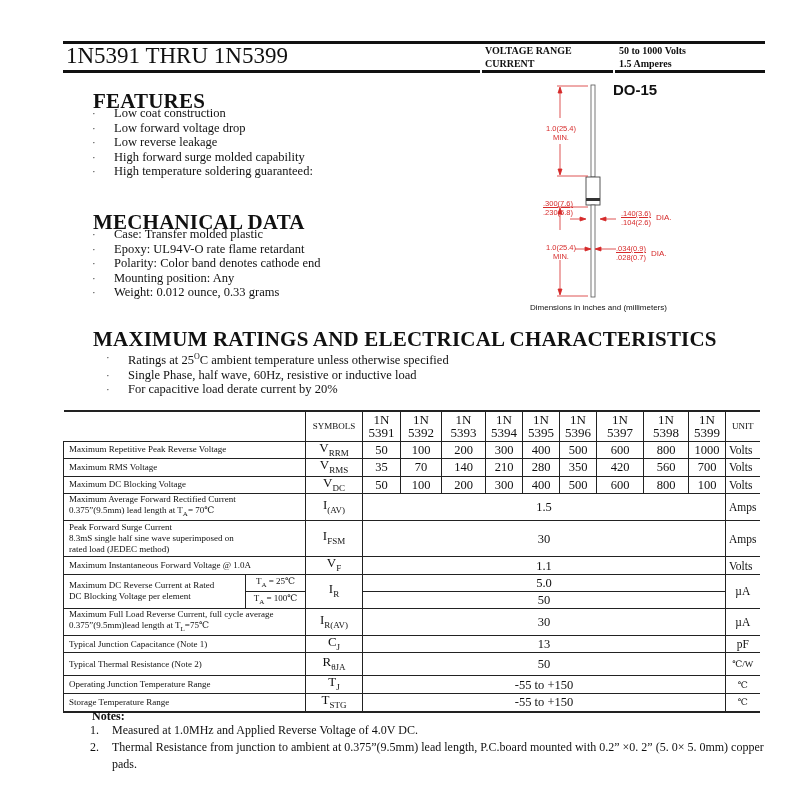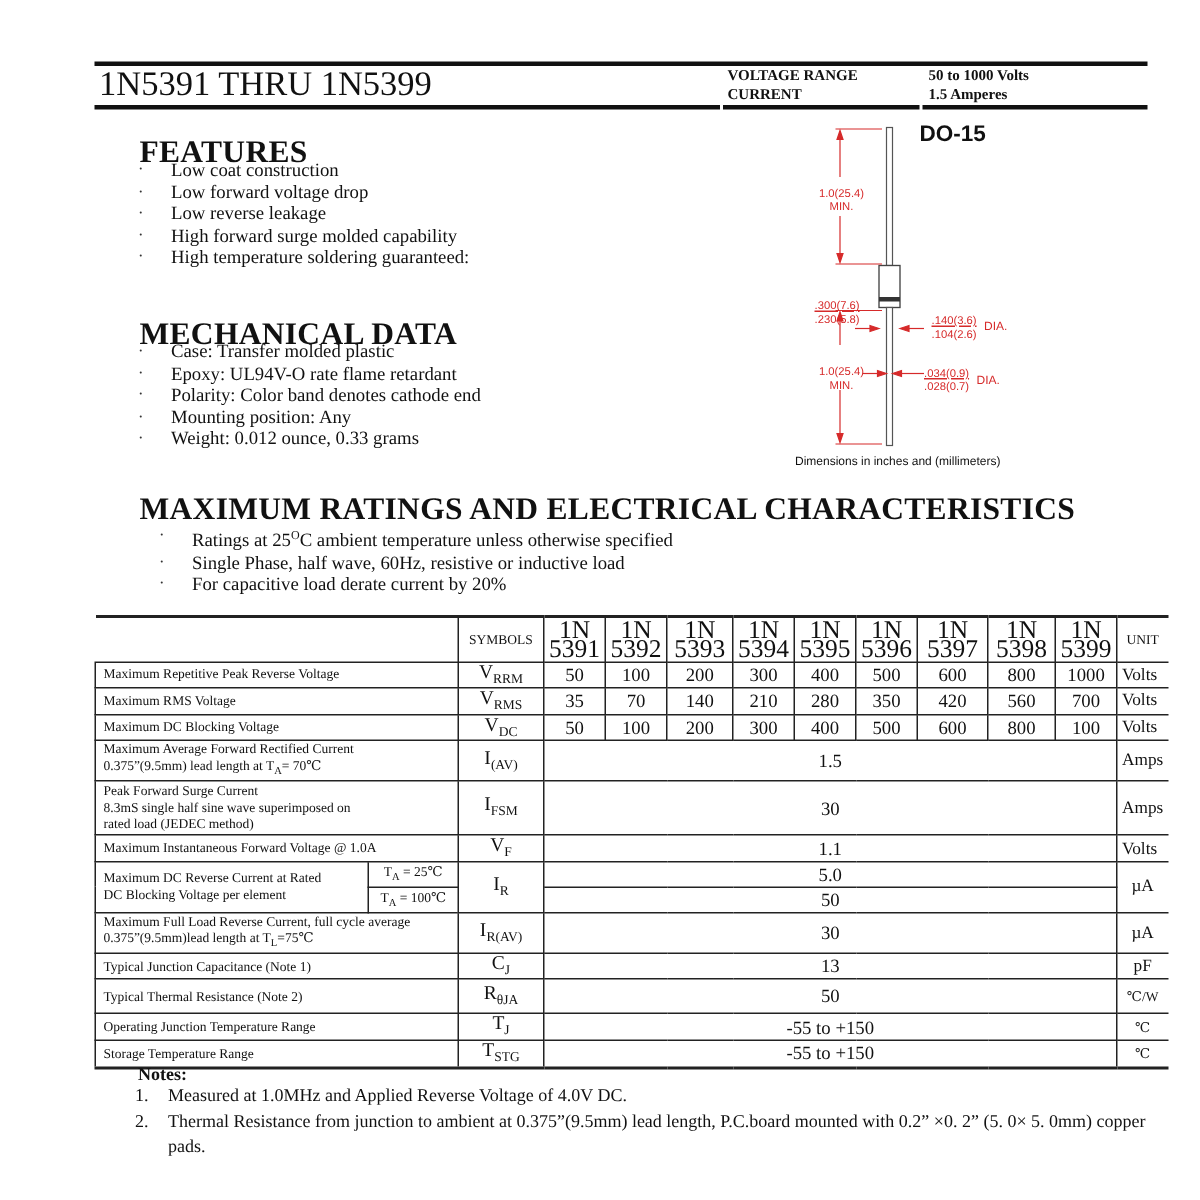--- a/index.html
+++ b/index.html
@@ -33,21 +33,21 @@
   table.spec td { border:1px solid #222; padding:0 3px; text-align:center; vertical-align:middle; line-height:12px; }
   table.spec tr.top td { border-top:2px solid #222; }
   table.spec td.desc { text-align:left; font-size:9px; line-height:11px; padding-left:5px; }
   table.spec td.cond { font-size:9px; text-align:center; }
   table.spec td.sym { font-size:13px; }
   table.spec td.sym sub { font-size:9px; }
   table.spec td.hdrsym { font-size:9px; }
   table.spec td.unit { font-size:11.5px; text-align:left; padding-left:3px; border-right:none; }
   table.spec td.unit.sm { font-size:9px; text-align:center; }
   table.spec td.val { font-size:12.5px; }
-  table.spec td.colh { font-size:17px; line-height:13px; }
+  table.spec td.colh { font-size:13px; line-height:13px; }
   table.spec tr.last td { border-bottom:2px solid #222; }
 
   .notes-t { left:92px; top:709px; font-size:12px; font-weight:bold; }
   ol.notes { position:absolute; left:78px; top:722px; margin:0; padding:0; list-style:none; font-size:12px; line-height:17px; width:700px; }
   ol.notes li { position:relative; padding-left:34px; }
   ol.notes li span.num { position:absolute; left:12px; }
 </style>
 </head>
 <body>
 

